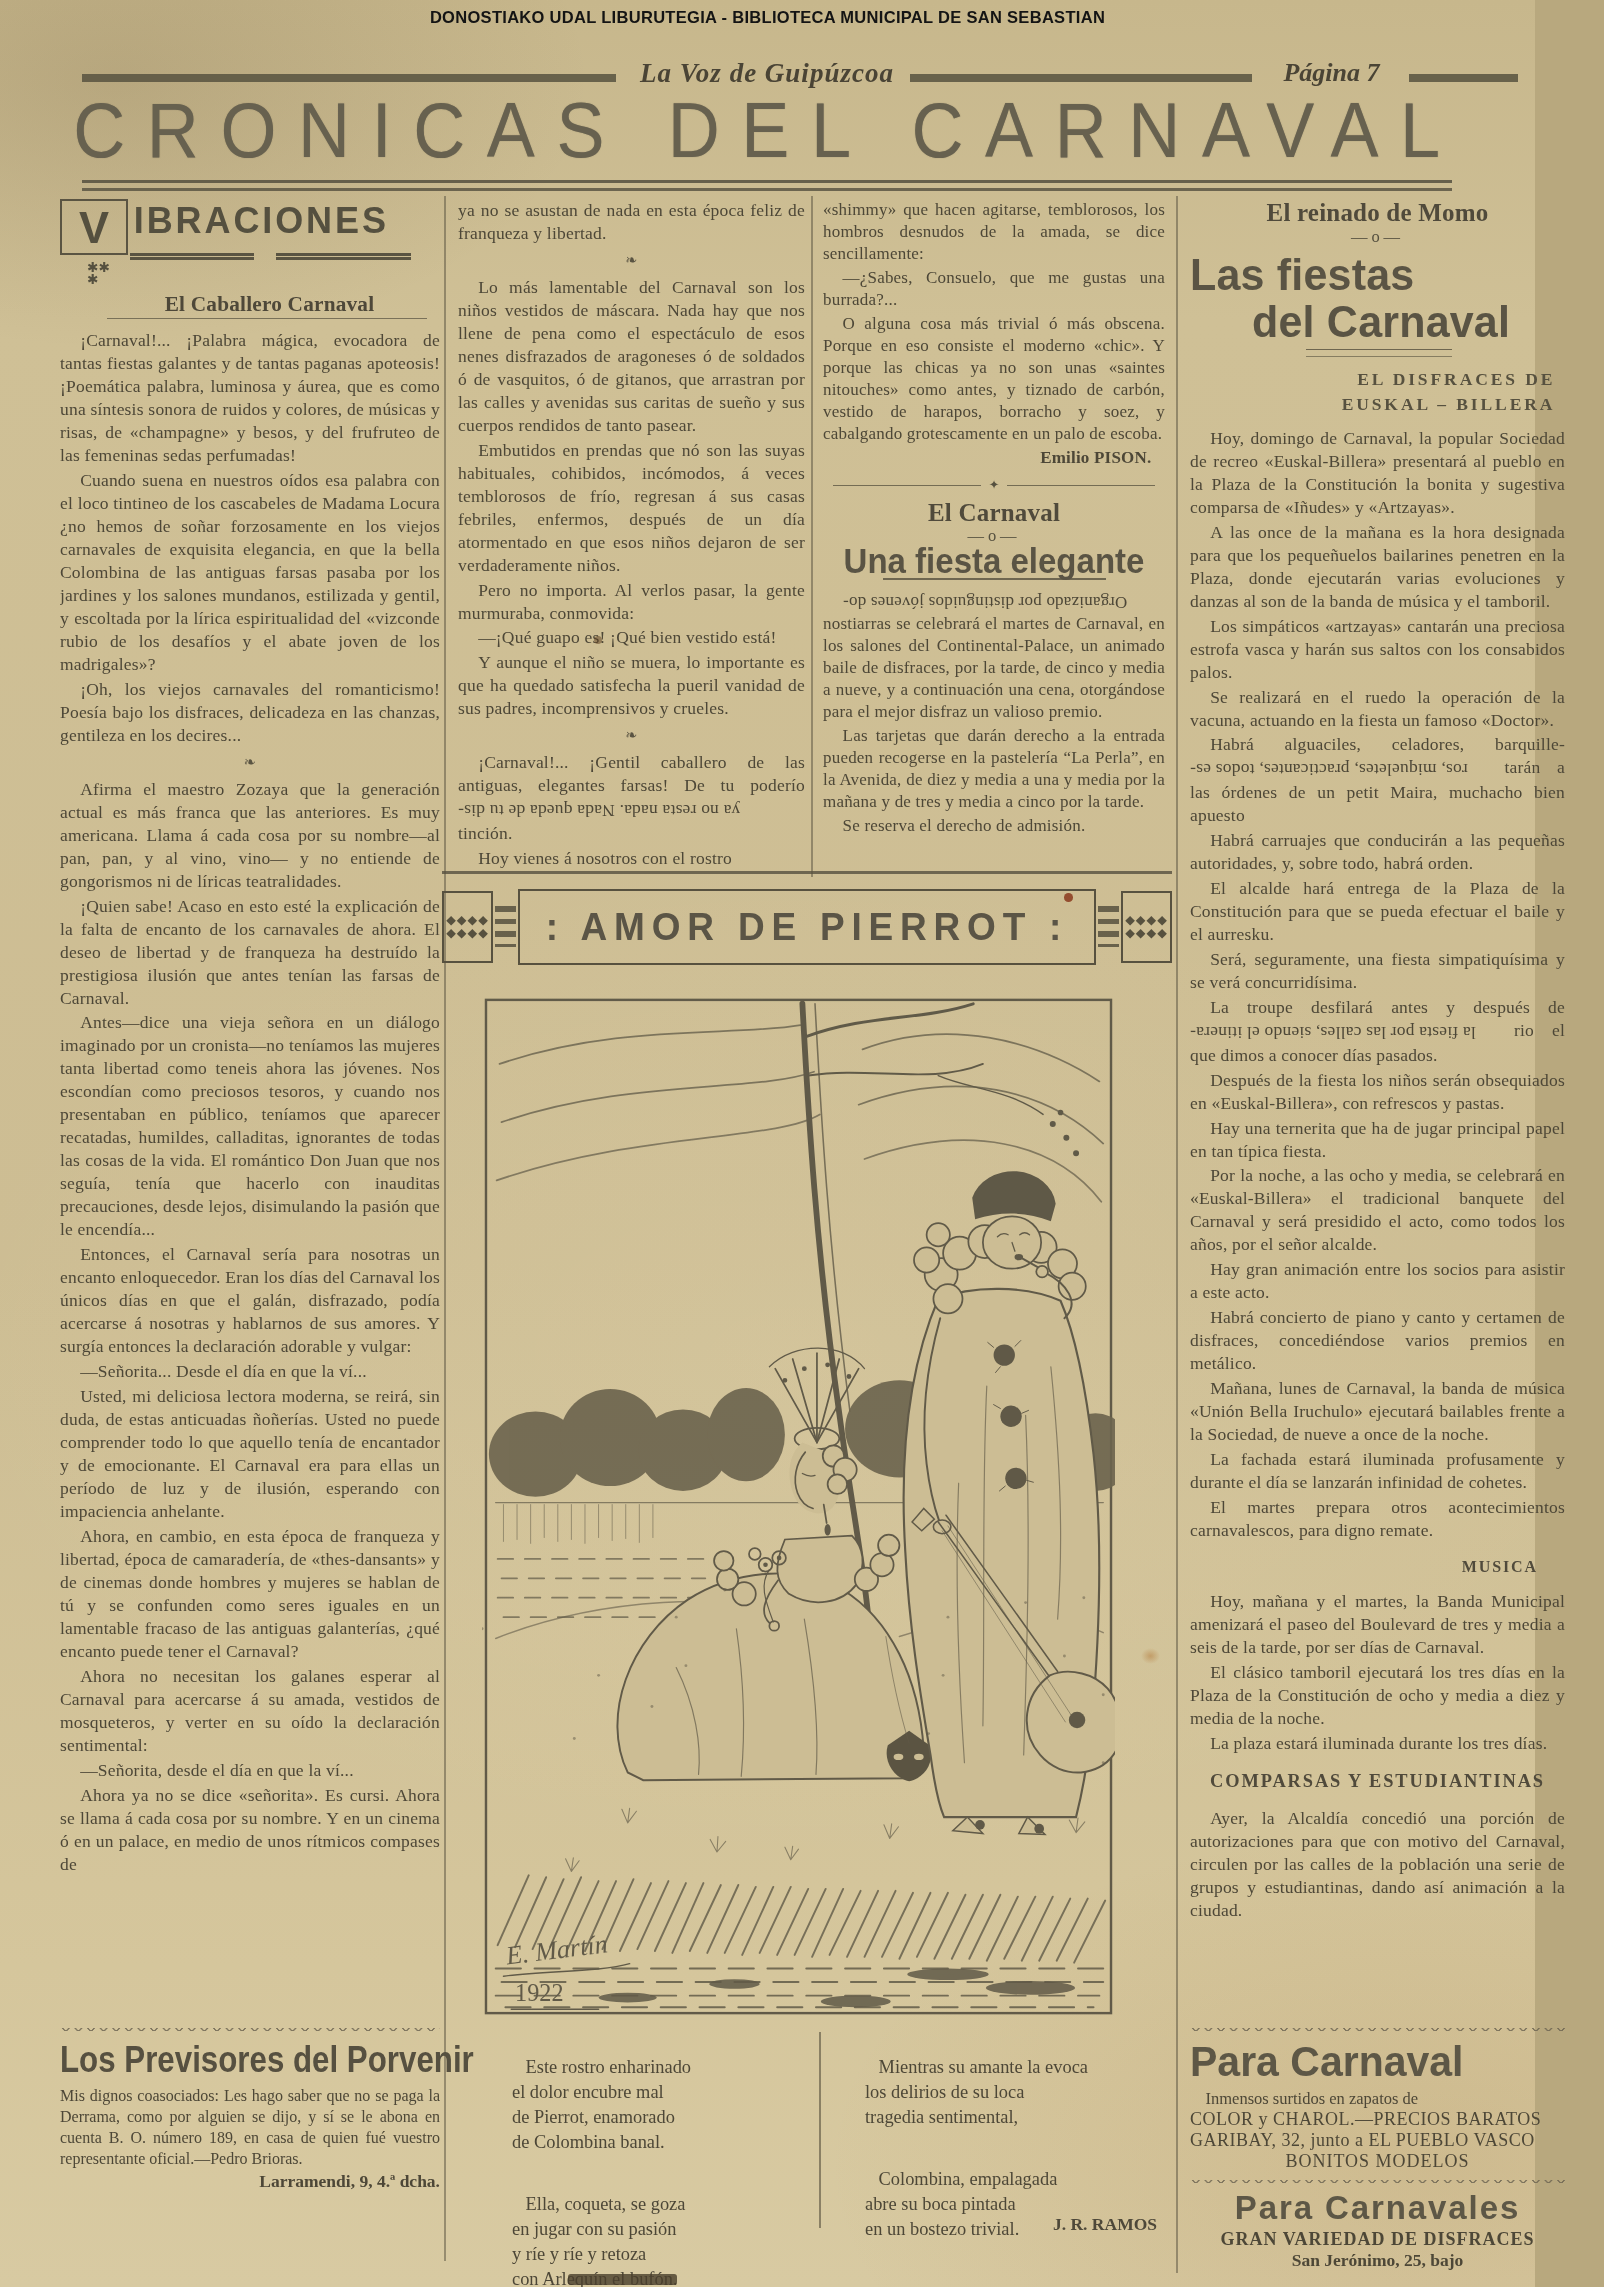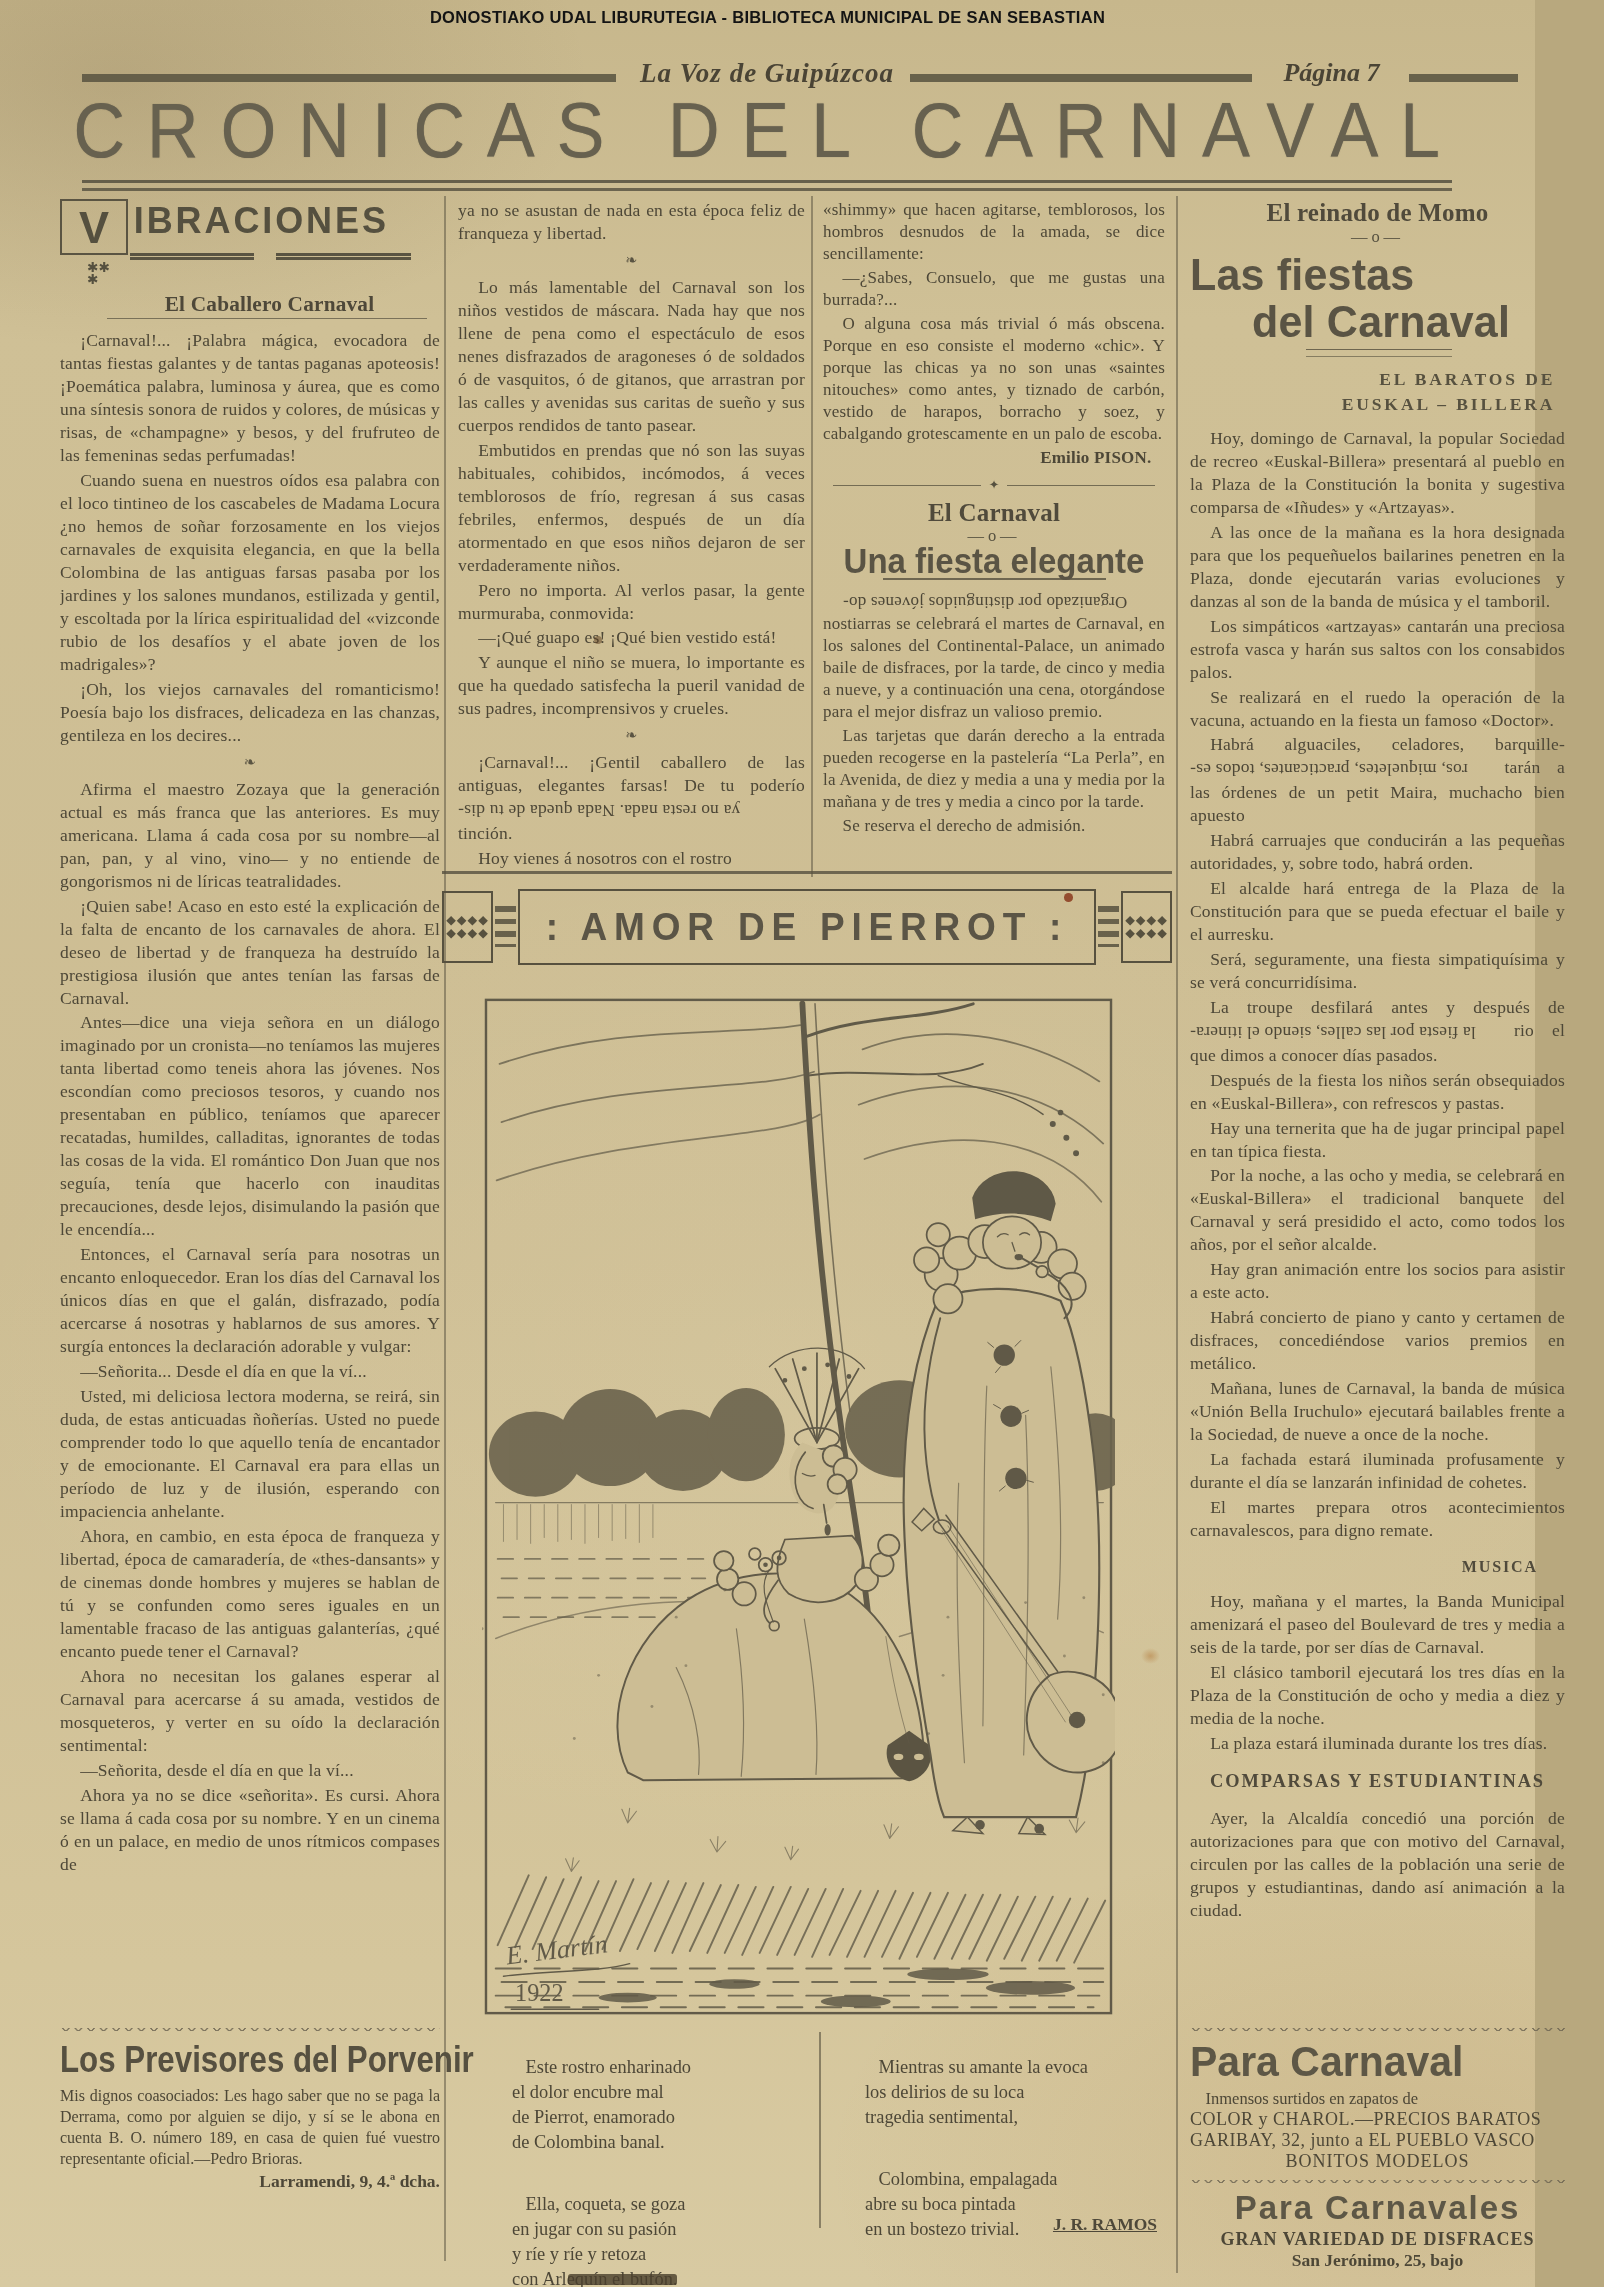--- a/index.html
+++ b/index.html
@@ -99,21 +99,21 @@
   .conn{flex:0 0 21.3px;height:41px;margin:0 1.9px;
     background:repeating-linear-gradient(180deg,#57513f 0 5.8px, rgba(0,0,0,0) 5.8px 12.6px);opacity:.85;}
   .banner-main{flex:1;height:72px;border:2.9px solid #57513f;display:flex;align-items:center;justify-content:center;}
   .banner-label{font-family:"Liberation Sans",sans-serif;font-weight:700;font-size:37px;letter-spacing:6.8px;
     color:#5b5546;transform:scaleY(1.05);white-space:nowrap;}
   
   #illustration{left:482px;top:996px;width:633px;height:1021px;position:absolute;}
   
   .poem{position:absolute;font-size:18.4px;line-height:25px;color:#4d4737;white-space:pre-line;text-align:left;}
   .poem .stanza{text-indent:13.6px;display:block;margin-bottom:11.6px;margin-left:19px;}
-  #caption-sig{position:absolute;left:846px;top:2214px;width:311px;text-align:right;font-weight:700;font-size:17.5px;color:#4e4839;text-decoration:underline;}
+  #caption-sig{position:absolute;left:846px;top:2214px;width:311px;text-align:right;font-weight:700;font-size:17.5px;color:#4e4839;}
   #caption-divider{position:absolute;left:819px;top:2032px;width:1.9px;height:196px;background:rgba(86,80,62,.6);}
   #footer-smudge{position:absolute;left:568px;top:2274px;width:109px;height:10.7px;background:#4a3f2c;opacity:.8;border-radius:2.9px;}
 </style>
 </head>
 <body>
 
 <div id="paper">
 
   <div id="scan-header">DONOSTIAKO UDAL LIBURUTEGIA - BIBLIOTECA MUNICIPAL DE SAN SEBASTIAN</div>
 
@@ -188,21 +188,21 @@
     <p class="b">Se reserva el derecho de admisión.</p>
   </div>
 
   <div id="col4" class="col">
     <div class="kicker">El reinado de Momo</div>
     <div class="orn-o">—o—</div>
     <h2 class="momo-t1">Las fiestas</h2>
     <h2 class="momo-t2">del Carnaval</h2>
     <div class="momo-underline"></div>
     <div class="program">
-      <div>EL BARATOS DE</div>
+      <div>EL DISFRACES DE</div>
       <div>EUSKAL – BILLERA</div>
     </div>
     <p class="b">Hoy, domingo de Carnaval, la popular Sociedad de recreo «Euskal-Billera» presentará al pueblo en la Plaza de la Constitución la bonita y sugestiva comparsa de «Iñudes» y «Artzayas».</p>
     <p class="b">A las once de la mañana es la hora designada para que los pequeñuelos bailarines penetren en la Plaza, donde ejecutarán varias evoluciones y danzas al son de la banda de música y el tamboril.</p>
     <p class="b">Los simpáticos «artzayas» cantarán una preciosa estrofa vasca y harán sus saltos con los consabidos palos.</p>
     <p class="b">Se realizará en el ruedo la operación de la vacuna, actuando en la fiesta un famoso «Doctor».</p>
     <p class="b"><span>Habrá alguaciles, celadores, barquille-</span> <span class="flip">ros, miqueletes, practicantes, todos es-</span> <span>tarán a las órdenes de un petit Maira, muchacho bien apuesto</span></p>
     <p class="b">Habrá carruajes que conducirán a las pequeñas autoridades, y, sobre todo, habrá orden.</p>
     <p class="b">El alcalde hará entrega de la Plaza de la Constitución para que se pueda efectuar el baile y el aurresku.</p>
     <p class="b">Será, seguramente, una fiesta simpatiquísima y se verá concurridísima.</p>

